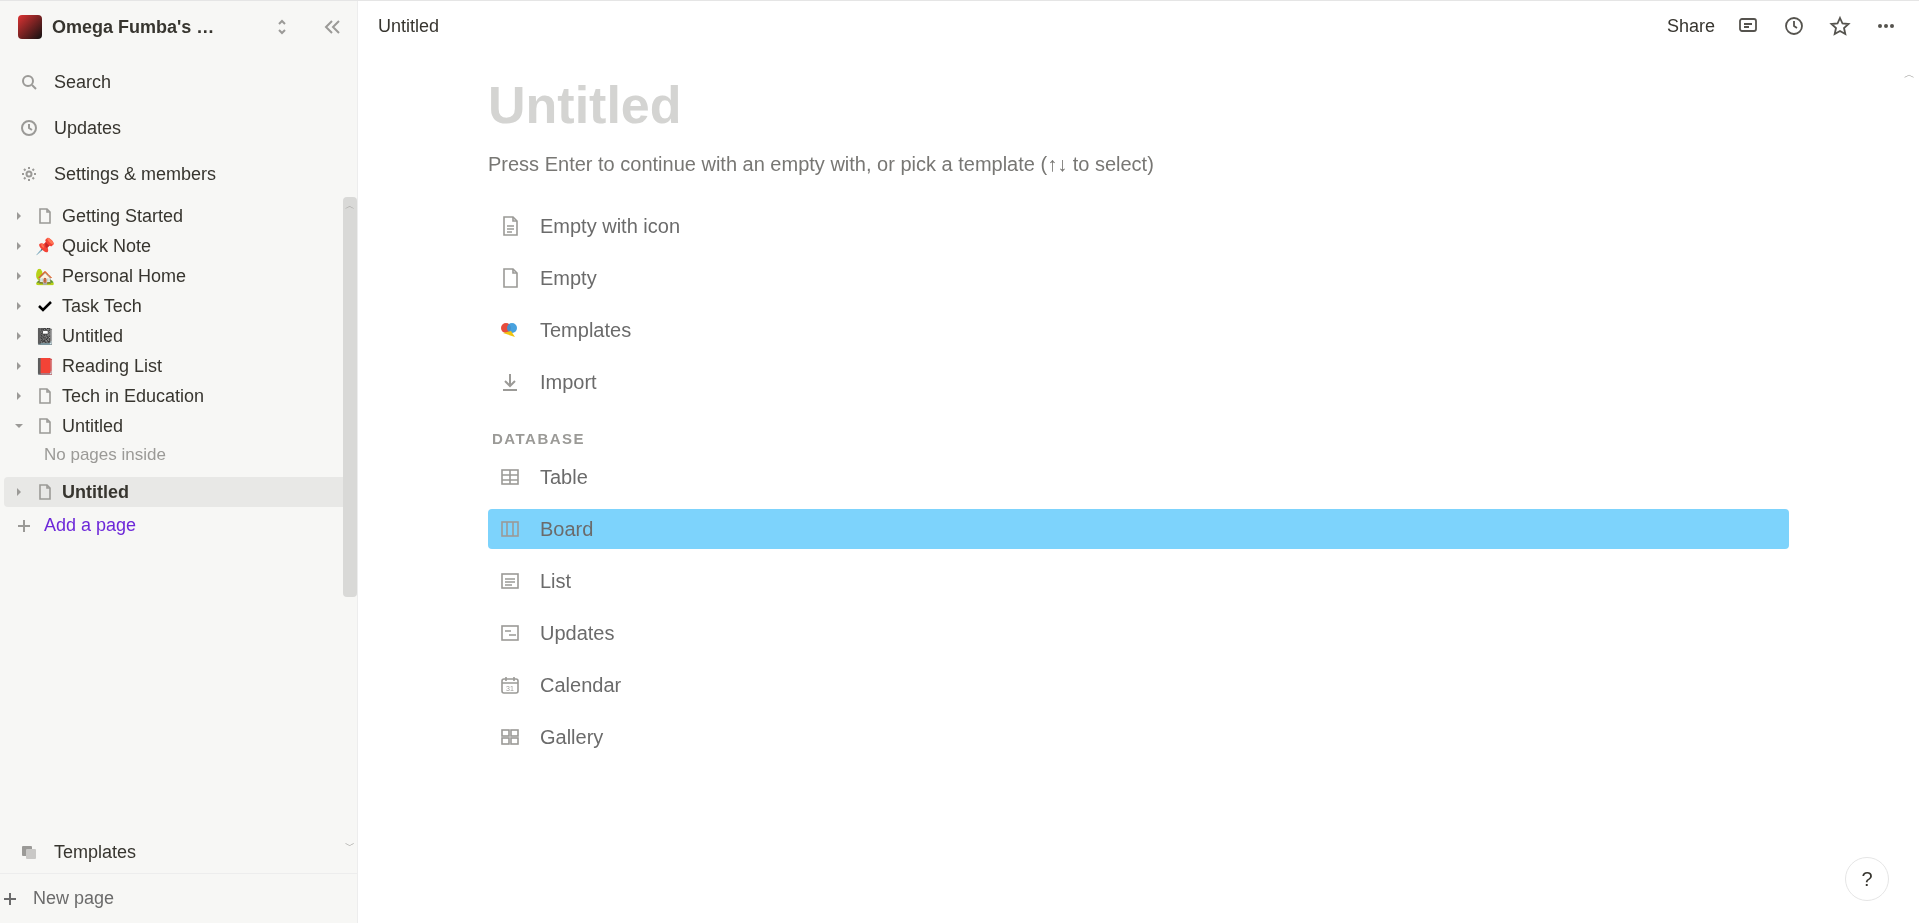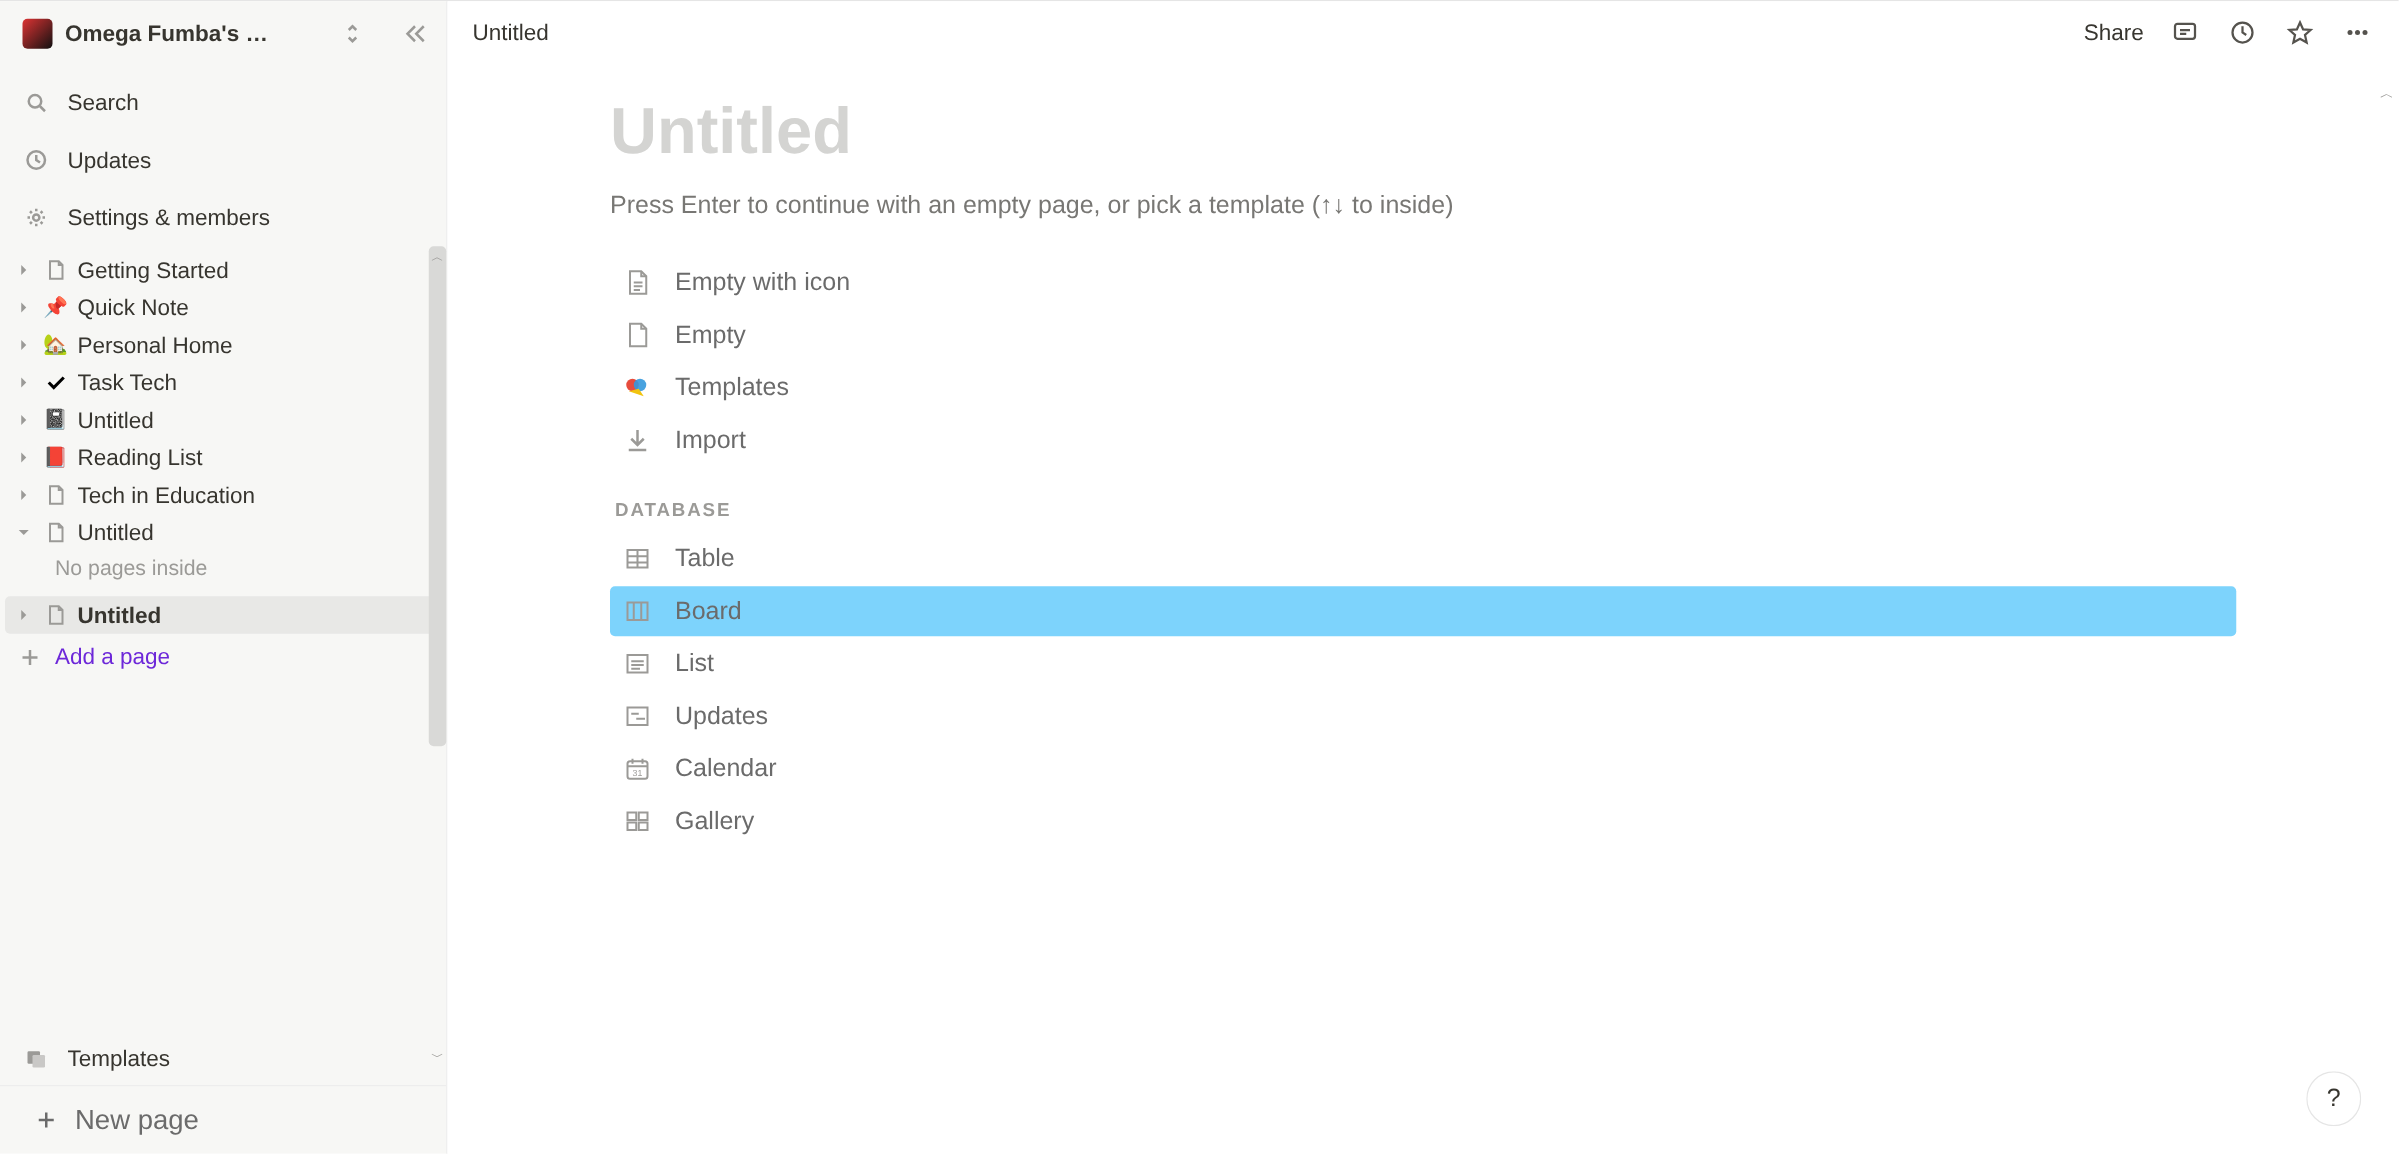--- a/index.html
+++ b/index.html
@@ -22,39 +22,39 @@
 .page-tree { padding: 6px 4px 6px 4px; overflow-y: auto; flex:1; position: relative; }
 .tree-row { display:flex; align-items:center; gap:6px; padding:4px 6px; border-radius:4px; cursor:pointer; color:#37352f; }
 .tree-row.active { background:#e8e8e6; font-weight:600; }
 .tree-row .disclosure { width:18px; height:18px; display:flex; align-items:center; justify-content:center; color:#9b9a97; }
 .tree-row .page-icon { width:22px; height:22px; display:flex; align-items:center; justify-content:center; font-size:16px; }
 .tree-row .page-label { font-size:18px; }
 .tree-nopages { padding: 4px 8px 12px 40px; color:#9b9a97; font-size:17px; }
 .add-page-row { display:flex; align-items:center; gap:12px; padding:8px 12px; color:#6d28d9; cursor:pointer; font-size:18px; }
 
 .sidebar-footer { border-top:1px solid #ededed; padding:0; }
-.new-page-row { display:flex; align-items:center; gap:14px; padding:14px 28px; color:#6b6b6b; cursor:pointer; font-size:22px; }
+.new-page-row { display:flex; align-items:center; gap:14px; padding:14px 1px; color:#6b6b6b; cursor:pointer; font-size:18px; }
 
 .sidebar-scrollbar { position:absolute; top:196px; right:0; width:14px; height:400px; background:#d9d9d7; border-radius:4px; }
 .sidebar-scrollhint-up { position:absolute; top:198px; right:2px; color:#9b9a97; font-size:10px; }
 .sidebar-scrollhint-down { position:absolute; bottom:70px; right:2px; color:#9b9a97; font-size:10px; }
 
 
 .main { flex:1; display:flex; flex-direction:column; position:relative; background:#fff; }
 .topbar { display:flex; align-items:center; padding:12px 20px; gap:14px; }
 .breadcrumb { font-size:18px; color:#37352f; flex:1; }
 .topbar-actions { display:flex; align-items:center; gap:20px; }
 .share-btn { font-size:18px; color:#37352f; cursor:pointer; }
 .top-icon { width:26px; height:26px; display:flex; align-items:center; justify-content:center; color:#55534e; cursor:pointer; }
 
 .content { flex:1; overflow-y:auto; padding: 24px 130px 40px 130px; position:relative; }
 .page-title { font-size: 52px; font-weight:700; color:#d4d4d2; margin-bottom: 18px; outline:none; }
 .page-hint { font-size:20px; color:#787774; margin-bottom: 30px; }
 
-.template-list { display:flex; flex-direction:column; gap:2px; margin-bottom: 28px; }
+.template-list { display:flex; flex-direction:column; gap:12px; margin-bottom: 28px; }
 .tmpl-row { display:flex; align-items:center; gap:18px; padding:8px 10px; border-radius:4px; cursor:pointer; font-size:20px; color:#787774; }
 .tmpl-row.highlight { background:#7dd3fc; }
 .tmpl-row .tmpl-icon { width:24px; height:24px; display:flex; align-items:center; justify-content:center; color:#9b9a97; flex:0 0 auto; }
 .tmpl-row .tmpl-label { color:#6b6b6b; }
 
 .section-heading { font-size:15px; letter-spacing:1.5px; color:#9b9a97; font-weight:600; margin: 18px 0 10px 4px; }
 
 .help-fab { position:fixed; bottom:22px; right:30px; width:44px; height:44px; border:1px solid #e5e5e5; border-radius:50%; display:flex; align-items:center; justify-content:center; color:#37352f; font-size:20px; background:#fff; cursor:pointer; }
 
 .content-scrollhint-up { position:absolute; top:66px; right:4px; color:#9b9a97; font-size:11px; }
@@ -282,21 +282,21 @@
               <circle cx="5" cy="11" r="2"></circle>
               <circle cx="11" cy="11" r="2"></circle>
               <circle cx="17" cy="11" r="2"></circle>
             </svg>
         </span>
       </div>
     </div>
 
     <div class="content">
       <div class="page-title" contenteditable="true" style="">Untitled</div>
-      <div class="page-hint">Press Enter to continue with an empty page, or pick a template (↑↓ to inside)</div>
+      <div class="page-hint">Press Enter to continue with an empty with, or pick a template (↑↓ to select)</div>
 
       <div class="template-list" id="basic-templates">
           <div class="tmpl-row">
             <span class="tmpl-icon">
               <svg width="22" height="22" viewBox="0 0 22 22" stroke="#9b9a97" fill="none" stroke-width="1.6">
                 <path d="M5 2h9l4 4v14H5z"></path>
                 <path d="M14 2v4h4"></path>
                 <path d="M8 11h7M8 14h7M8 17h5"></path>
               </svg>
             </span>

